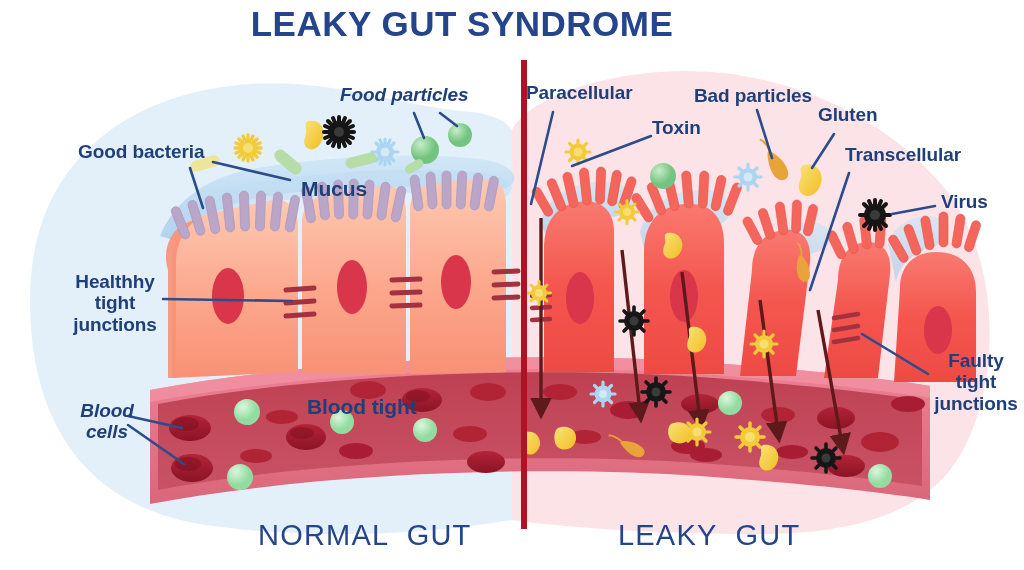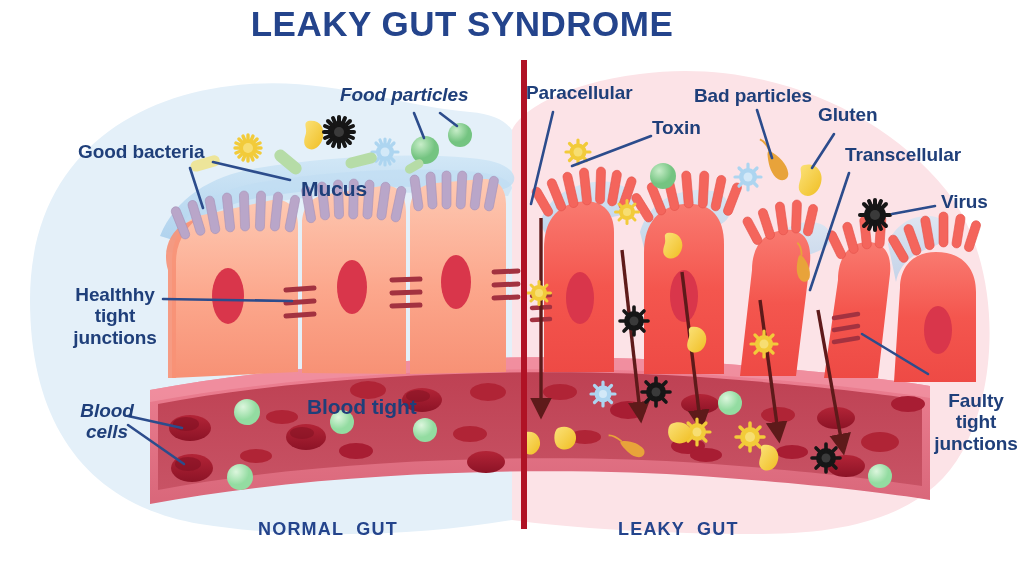--- a/index.html
+++ b/index.html
@@ -15,21 +15,21 @@
     color:#1F3F7A;
     font-weight:bold;
     line-height:1.12;
     white-space:pre;
     letter-spacing:-0.1px;
   }
   .title{
     position:absolute;left:0;top:4px;width:924px;text-align:center;
     font-size:35px;font-weight:bold;color:#24448C;letter-spacing:0.5px;
   }
-  .cap{font-size:18px;color:#24448C;font-weight:bold;letter-spacing:1.2px;}
+  .cap{font-size:29px;color:#24448C;font-weight:normal;letter-spacing:1.2px;}
   .big{font-size:19px;}
   .mid{font-size:21px;}
   .ctr{text-align:center;}
 </style>
 </head>
 <body>
 
 <div id="stage">
 <svg width="1024" height="570" viewBox="0 0 1024 570" xmlns="http://www.w3.org/2000/svg">
   <defs>
@@ -577,31 +577,31 @@
 
   <line x1="524" y1="60" x2="524" y2="529" stroke="#B01225" stroke-width="6"></line>
 </svg>
 </div>
 
 <div class="title">LEAKY GUT SYNDROME</div>
 
 <div class="lbl big" style="left:78px;top:141px;">Good bacteria</div>
 <div class="lbl big" style="left:340px;top:84px;font-style:italic;">Food particles</div>
 <div class="lbl mid" style="left:301px;top:177px;">Mucus</div>
-<div class="lbl big ctr" style="left:62px;top:284px;width:106px;">Healthhy
+<div class="lbl big ctr" style="left:62px;top:271px;width:106px;">Healthhy
 tight
 junctions</div>
 <div class="lbl big ctr" style="left:66px;top:400px;width:82px;font-style:italic;">Blood
 cells</div>
 <div class="lbl mid" style="left:307px;top:395px;">Blood tight</div>
 
 <div class="lbl big" style="left:526px;top:82px;">Paracellular</div>
 <div class="lbl big" style="left:652px;top:117px;">Toxin</div>
 <div class="lbl big" style="left:694px;top:85px;">Bad particles</div>
 <div class="lbl big" style="left:818px;top:104px;">Gluten</div>
 <div class="lbl big" style="left:845px;top:144px;">Transcellular</div>
 <div class="lbl big" style="left:941px;top:191px;">Virus</div>
-<div class="lbl big ctr" style="left:928px;top:350px;width:96px;margin-top:40px;">Faulty
+<div class="lbl big ctr" style="left:928px;top:350px;width:96px;">Faulty
 tight
 junctions</div>
 
 <div class="lbl cap" style="left:258px;top:519px;">NORMAL  GUT</div>
 <div class="lbl cap" style="left:618px;top:519px;">LEAKY  GUT</div>
 
 </body></html>

